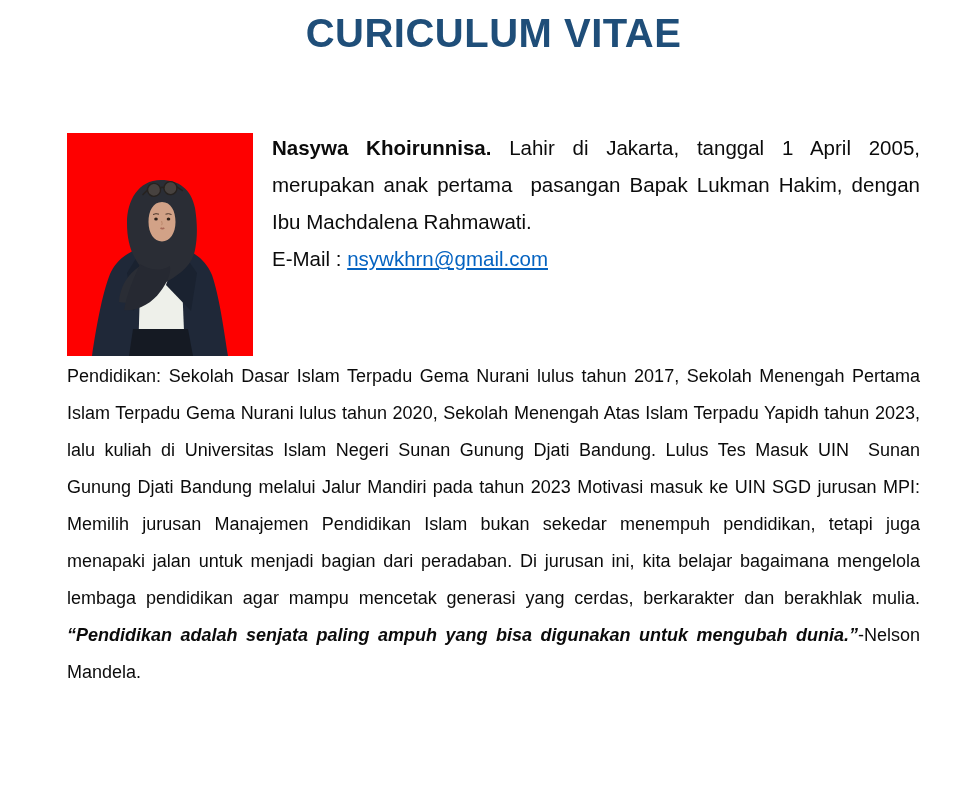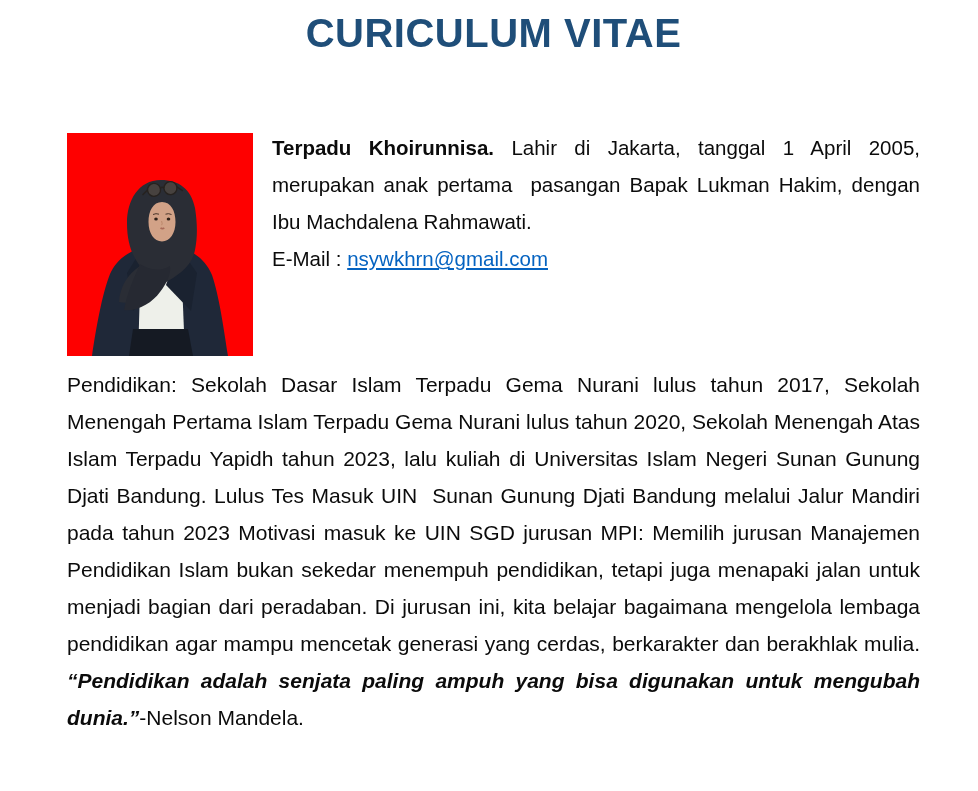--- a/index.html
+++ b/index.html
@@ -56,23 +56,23 @@
     font-size:20.5px;
     line-height:37px;
     text-align:left;
   }
   .email-link{
     color:var(--link);
     text-decoration:underline;
     cursor:pointer;
   }
   .education{
-    font-size:21px;
+    font-size:18px;
     line-height:37px;
-    margin-top:10px;
+    margin-top:2px;
   }
   .quote{
     font-style:italic;
     font-weight:600;
   }
 </style>
 </head>
 <body>
 
 <div class="page">
@@ -112,21 +112,21 @@
           <circle cx="87" cy="56" r="6.5"></circle>
           <circle cx="103.5" cy="56" r="6.5"></circle>
           <path d="M93.5 55 Q95.2 53.5 97 55" fill="none"></path>
           <path d="M80.5 55.5 L75 60" fill="none"></path>
           <path d="M110 55.5 L115.5 60" fill="none"></path>
         </g>
       </svg>
     </div>
 
     <div class="intro">
-      <p class="justified"><span class="name">Terpadu Khoirunnisa.</span><span> Lahir di Jakarta, tanggal 1 April 2005, merupakan anak pertama  pasangan Bapak Lukman Hakim, dengan Ibu Machdalena Rahmawati.</span></p>
+      <p class="justified"><span class="name">Nasywa Khoirunnisa.</span><span> Lahir di Jakarta, tanggal 1 April 2005, merupakan anak pertama  pasangan Bapak Lukman Hakim, dengan Ibu Machdalena Rahmawati.</span></p>
       <p class="email-line"><span>E-Mail : </span><a href="#" class="email-link">nsywkhrn@gmail.com</a></p>
     </div>
 
   </div>
 
   <p class="education justified"><span>Pendidikan: Sekolah Dasar Islam Terpadu Gema Nurani lulus tahun 2017, Sekolah Menengah Pertama Islam Terpadu Gema Nurani lulus tahun 2020, Sekolah Menengah Atas Islam Terpadu Yapidh tahun 2023, lalu kuliah di Universitas Islam Negeri Sunan Gunung Djati Bandung. Lulus Tes Masuk UIN  Sunan Gunung Djati Bandung melalui Jalur Mandiri pada tahun 2023 Motivasi masuk ke UIN SGD jurusan MPI: Memilih jurusan Manajemen Pendidikan Islam bukan sekedar menempuh pendidikan, tetapi juga menapaki jalan untuk menjadi bagian dari peradaban. Di jurusan ini, kita belajar bagaimana mengelola lembaga pendidikan agar mampu mencetak generasi yang cerdas, berkarakter dan berakhlak mulia. </span><span class="quote">“Pendidikan adalah senjata paling ampuh yang bisa digunakan untuk mengubah dunia.”</span><span>-Nelson Mandela.</span></p>
 
 </div>
 
 </body></html>

